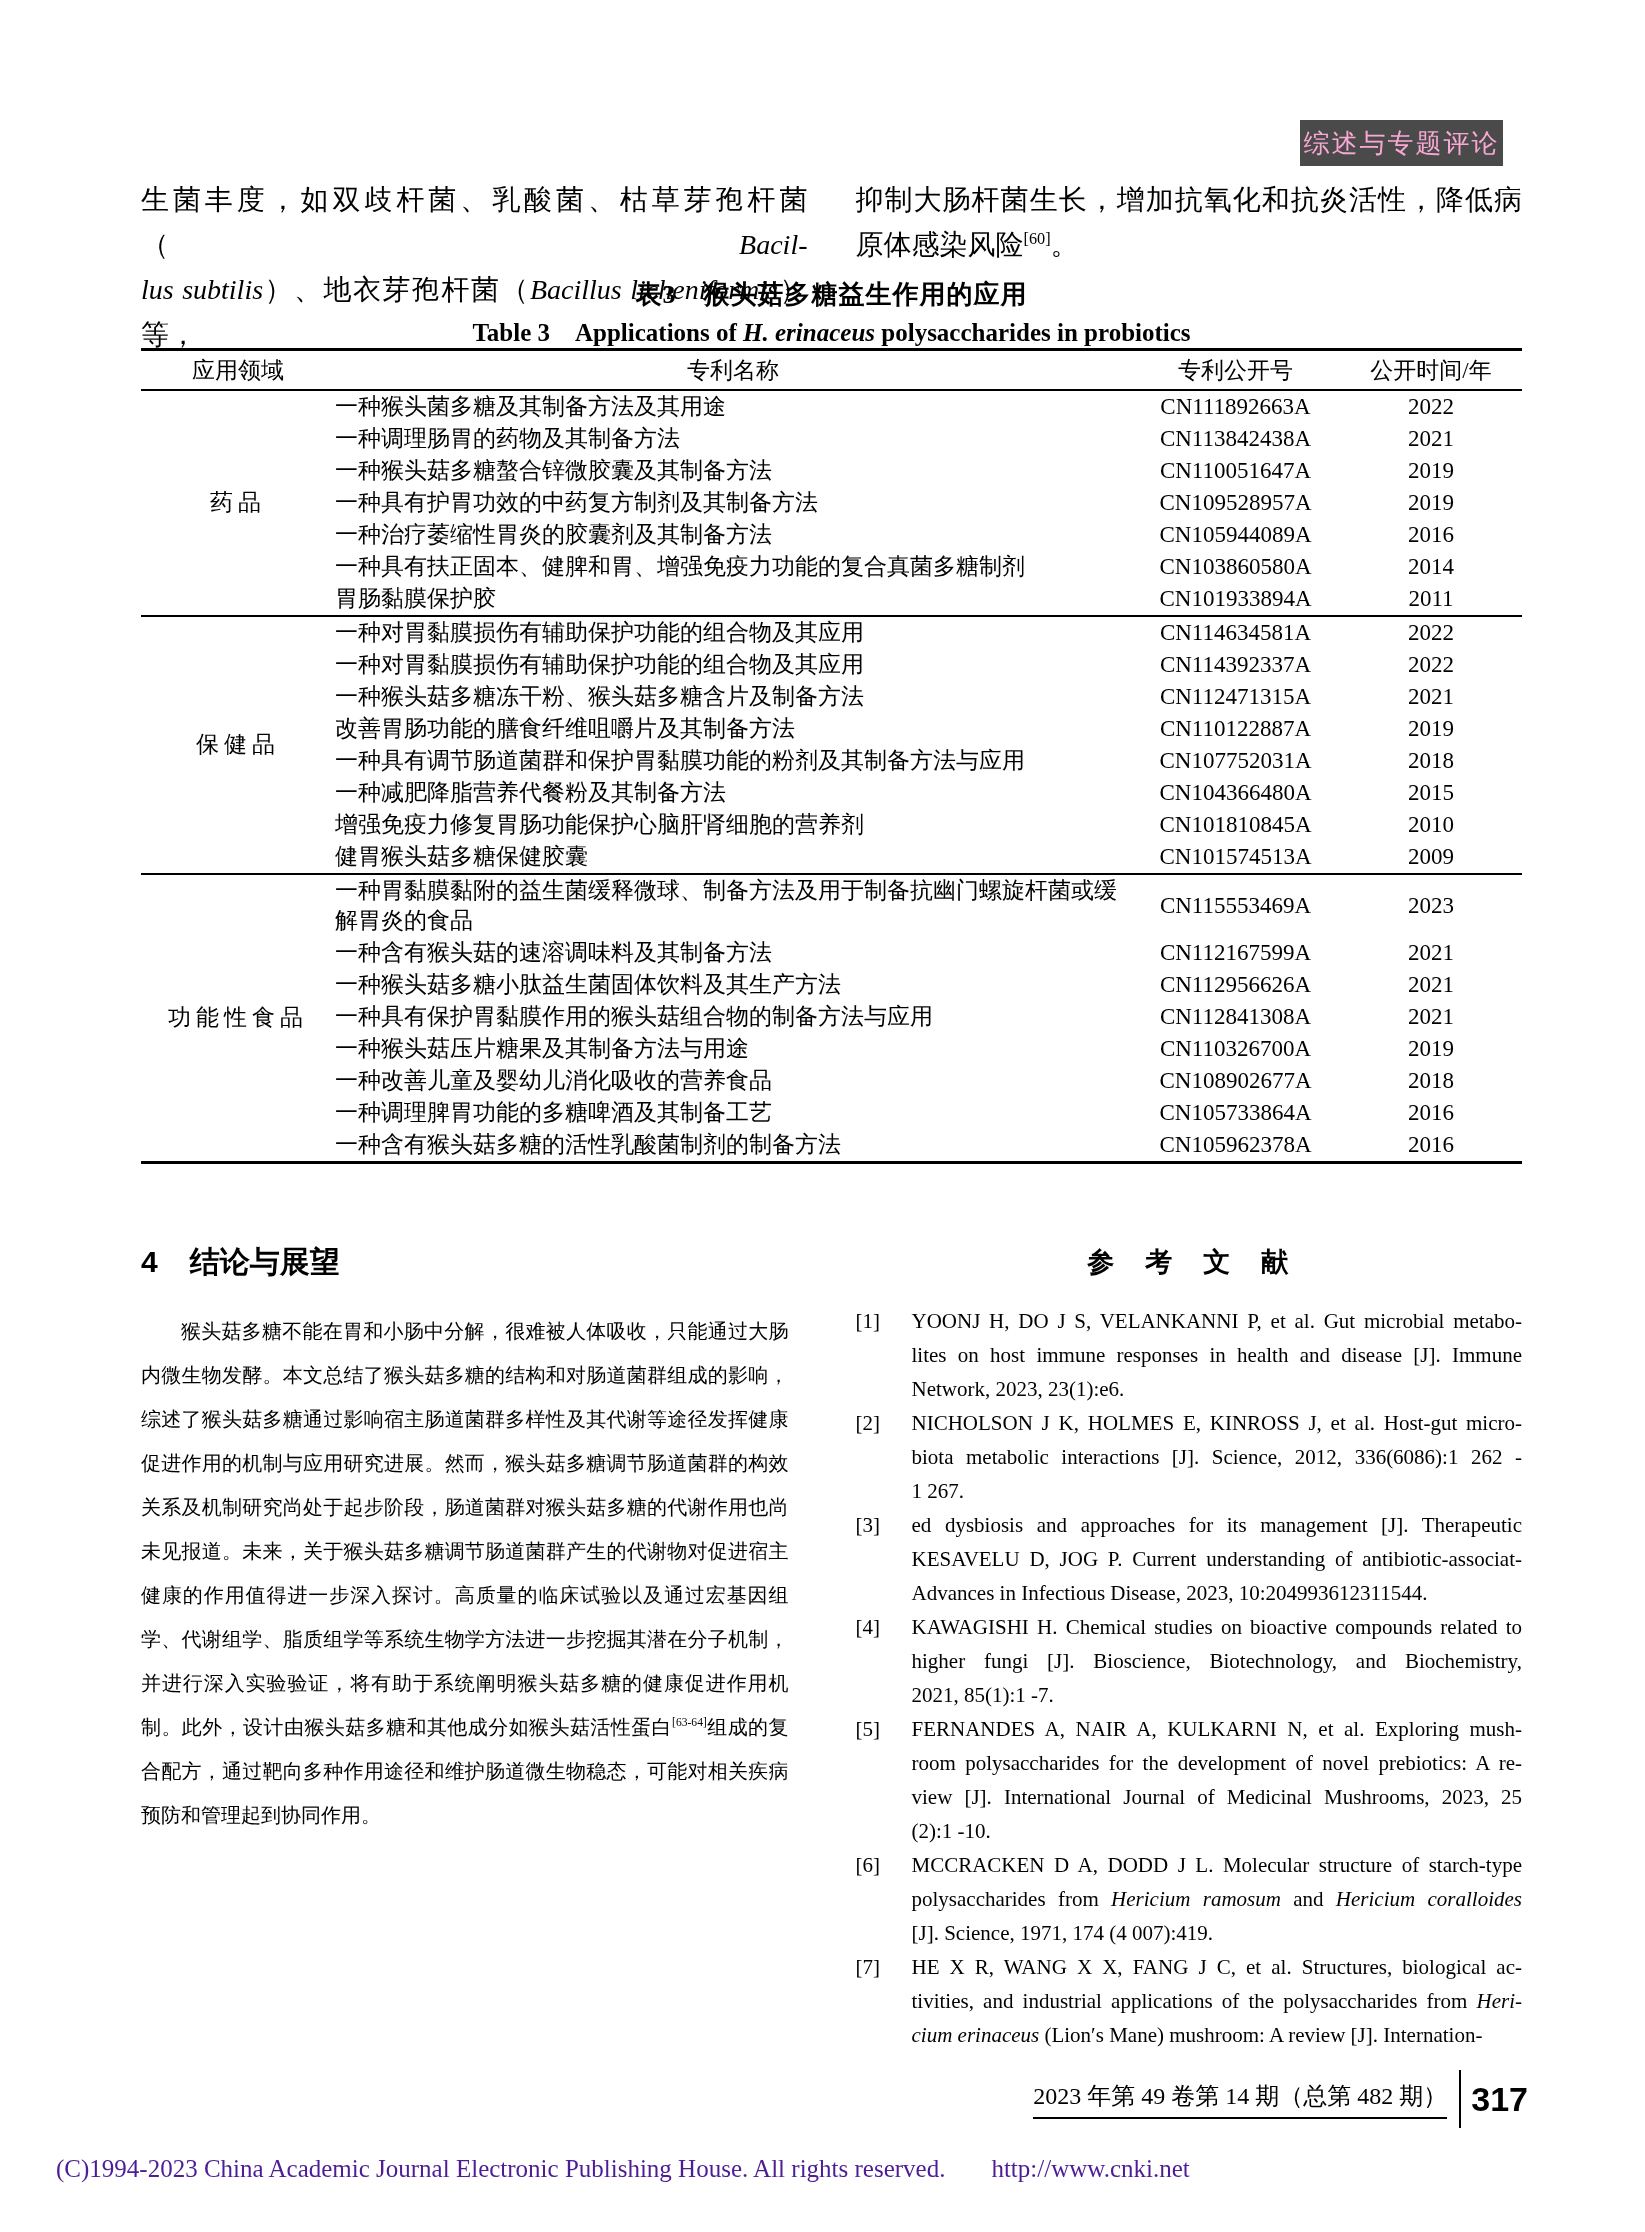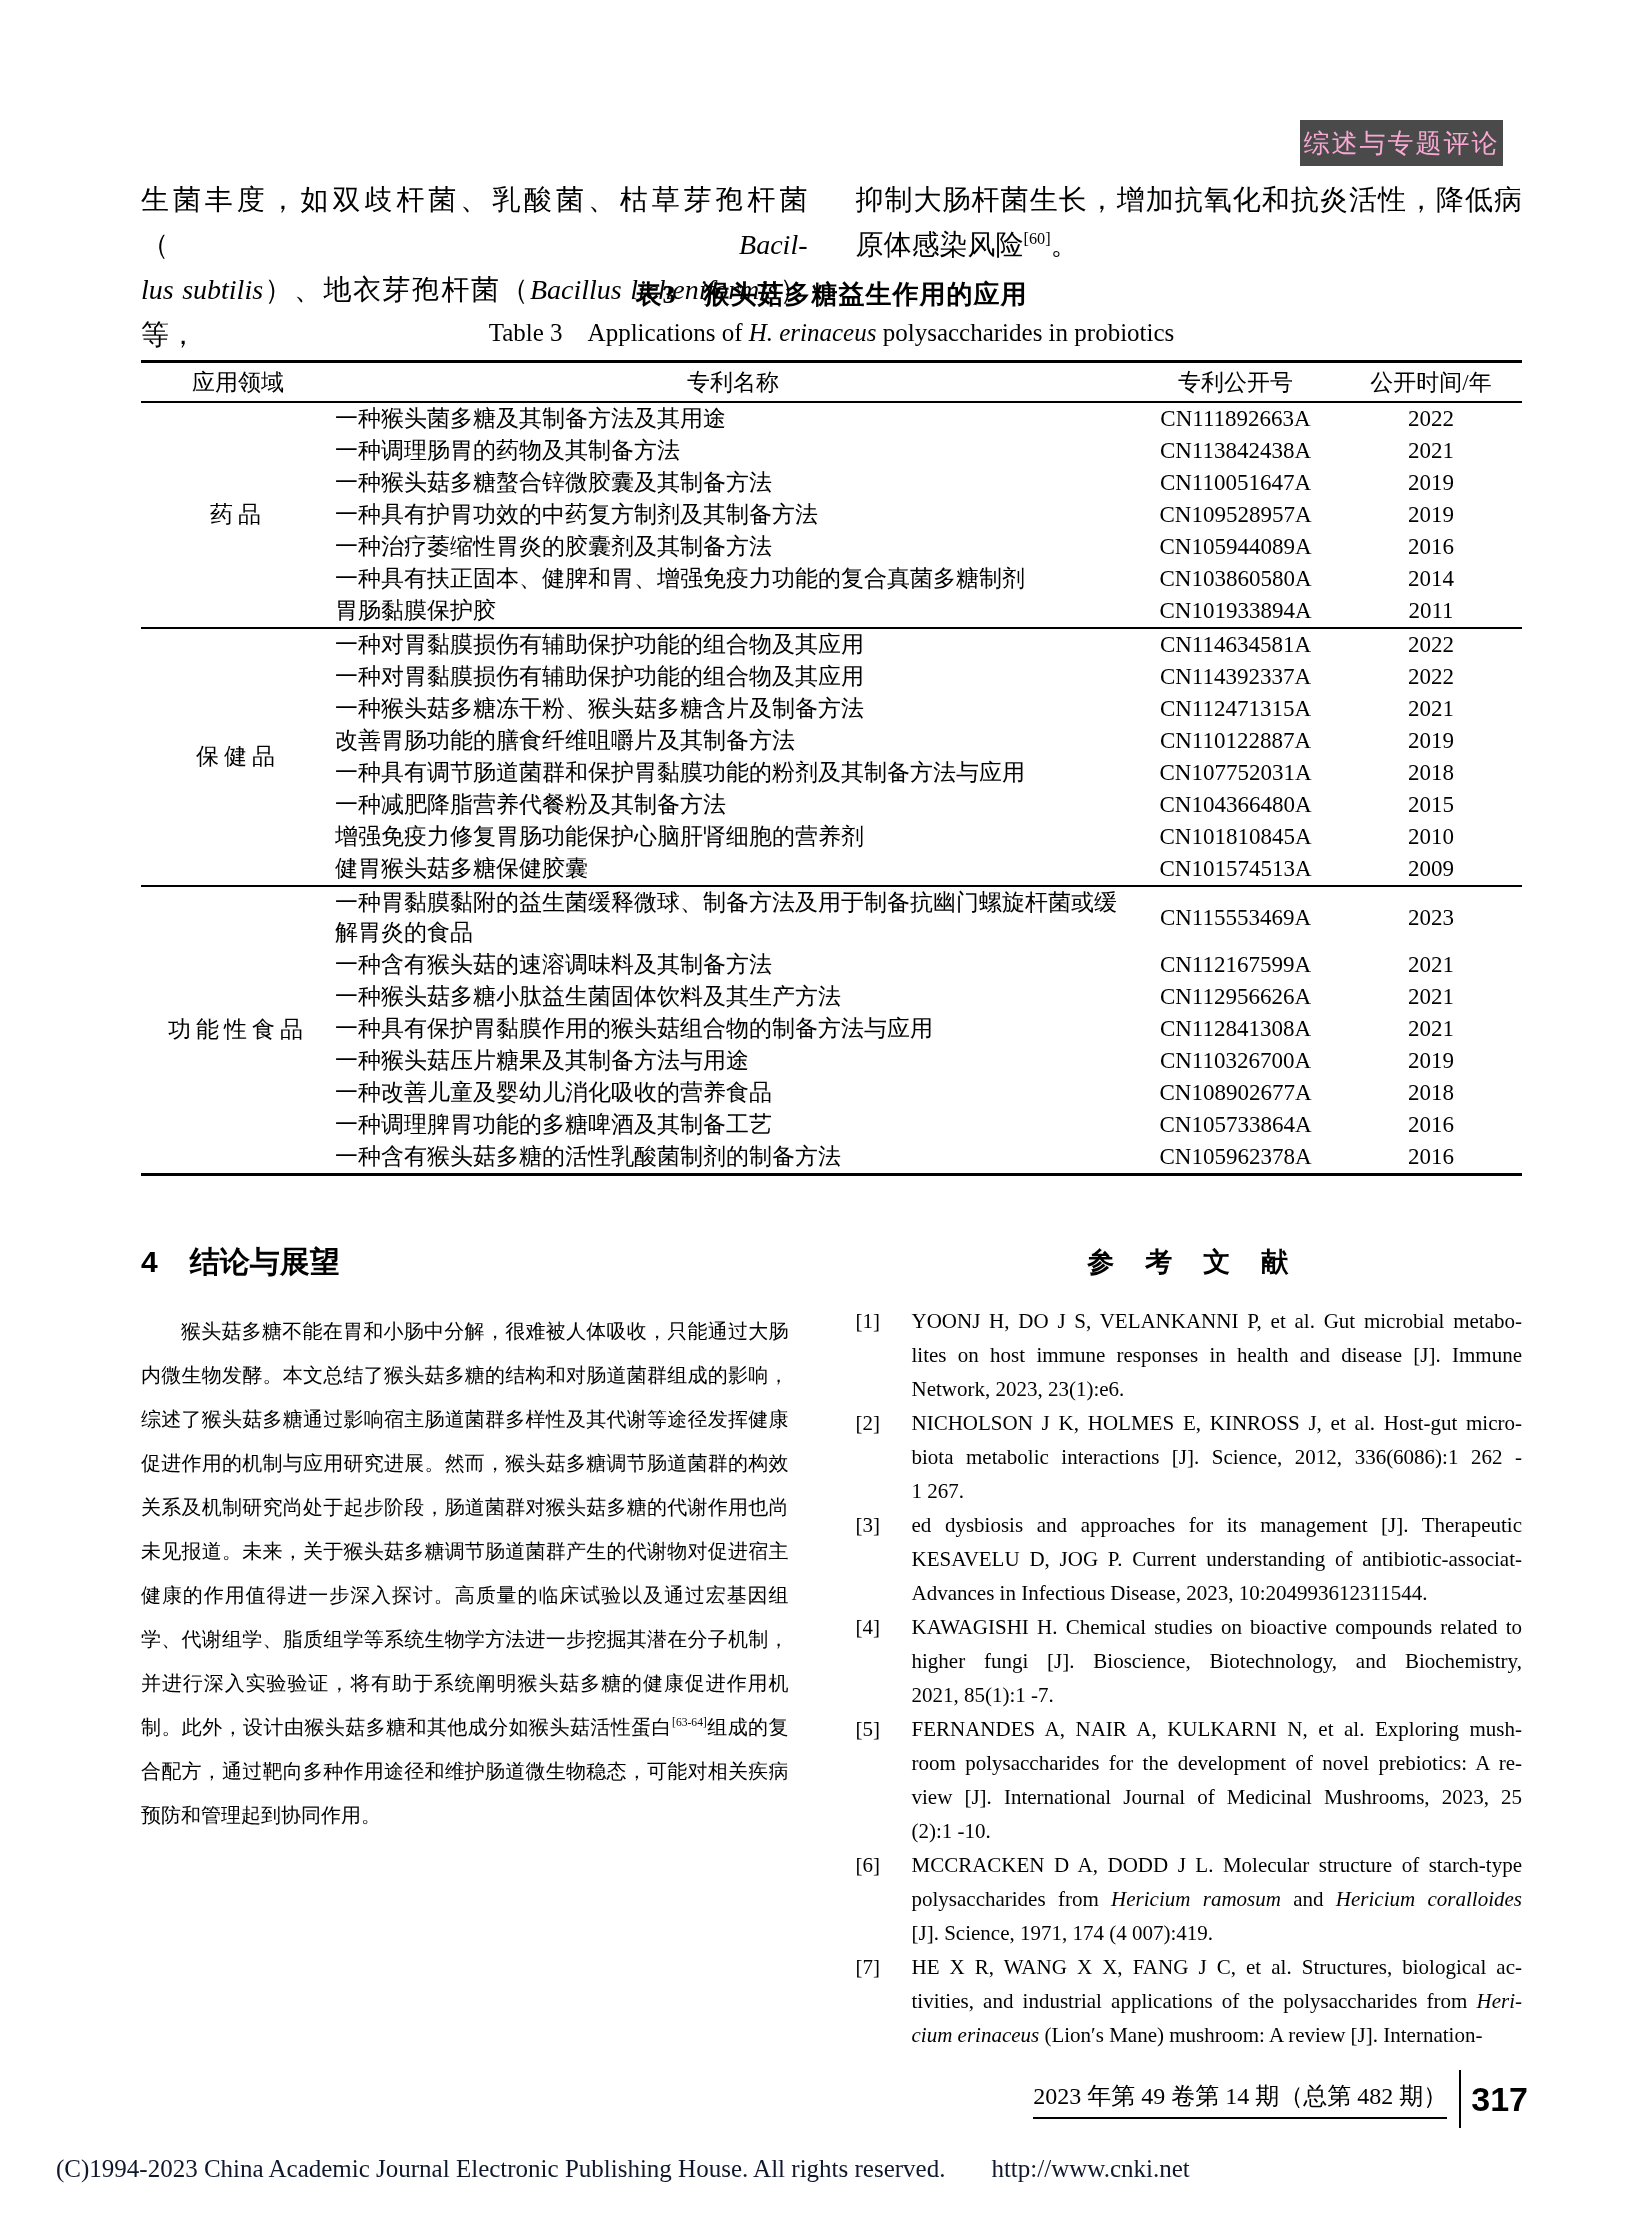--- a/index.html
+++ b/index.html
@@ -19,21 +19,21 @@
   
   .intro { position:absolute; top:177px; left:141px; width:1381px; display:flex; gap:48px; font-size:28px; }
   .intro .col { width:667px; }
   .tline { line-height:45px; text-align:justify; text-align-last:justify; }
   .tline.last { text-align-last:left; }
   .st-i { font-style:italic; }
   .st-sup { vertical-align:super; font-size:0.58em; line-height:0; }
   
   .table-area { position:absolute; top:277px; left:141px; width:1381px; }
   .tbl-title-zh { text-align:center; font-size:26px; font-weight:bold; letter-spacing:1px; }
-  .tbl-title-en { text-align:center; font-size:25px; font-weight:normal; margin-top:7px; margin-bottom:13px; }
+  .tbl-title-en { text-align:center; font-size:25px; font-weight:bold; margin-top:7px; margin-bottom:1px; }
   table.patents {
     width:100%; border-collapse:collapse; table-layout:fixed;
     font-size:23px; border-top:3px solid #000; border-bottom:3px solid #000;
   }
   table.patents th {
     font-weight:normal; height:38px; border-bottom:2px solid #000; padding:0;
   }
   table.patents td { padding:1px 0; line-height:30px; vertical-align:middle; }
   td.cat { text-align:center; letter-spacing:5px; }
   td.name { text-align:left; padding-right:10px; }
@@ -54,21 +54,21 @@
   .ref-body { flex:1; }
   .ref-body .tline { line-height:34px; }
   
   .footer { position:absolute; top:2070px; right:118px; display:flex; align-items:center; height:58px; }
   .issue { font-size:24px; padding-bottom:5px; border-bottom:2px solid #000; }
   .vline { width:2px; height:58px; background:#000; margin:0 10px 0 12px; }
   .pagenum { font-size:34px; font-weight:bold; font-family:"Liberation Sans", sans-serif; }
   
   .copyright {
     position:absolute; top:2155px; left:56px; width:1552px;
-    color:#0f172a; font-size:25px; display:flex; gap:46px; white-space:nowrap;
+    color:#4c1d95; font-size:25px; display:flex; gap:46px; white-space:nowrap;
   }
 </style>
 </head>
 <body>
 
 <div class="page">
 
   <div class="badge">综述与专题评论</div>
 
   <div class="intro">

